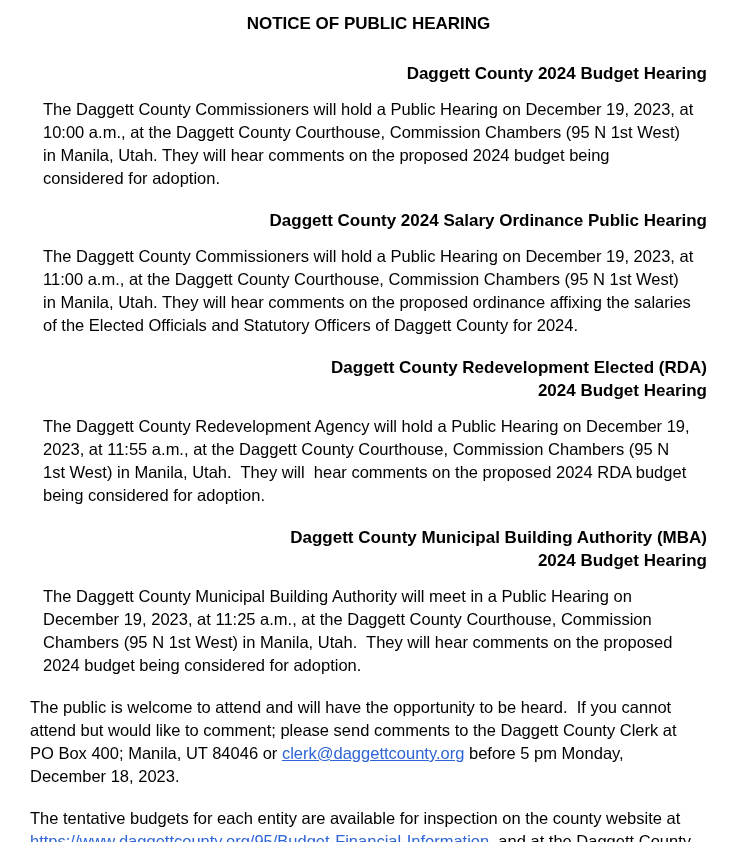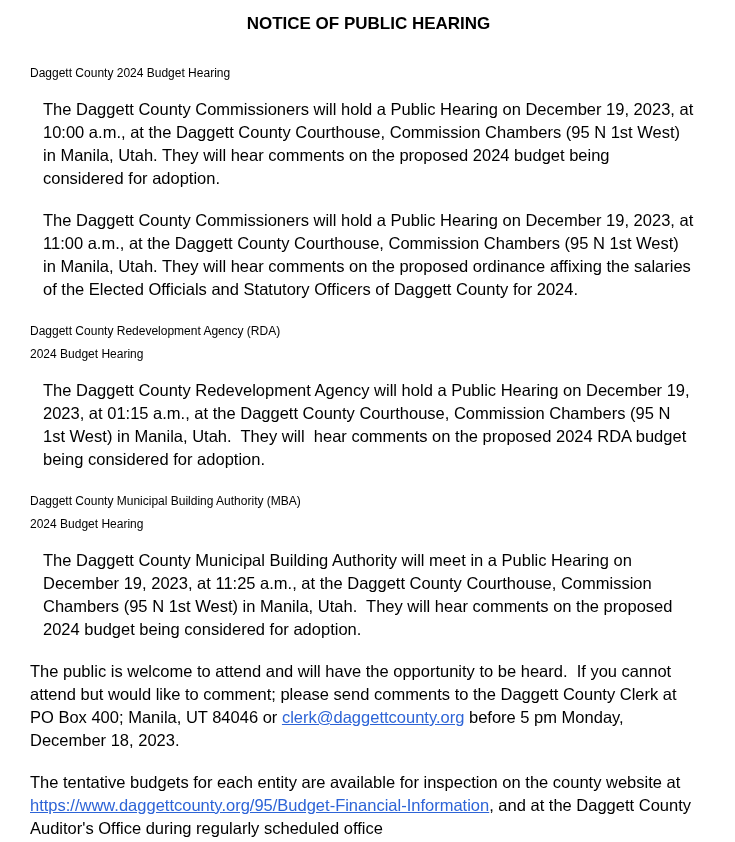--- a/index.html
+++ b/index.html
@@ -16,23 +16,23 @@
   }
   .doc-title {
     text-align: center;
     font-weight: bold;
     font-size: 17px;
     line-height: 23px;
     margin: 0 0 27px 0;
   }
   .section { margin: 0 0 19px 0; }
   .section-heading {
-    text-align: left;
-    font-weight: normal;
-    font-size: 12px;
+    text-align: right;
+    font-weight: bold;
+    font-size: 17px;
     line-height: 23px;
   }
   .body-text {
     font-size: 16.5px;
     line-height: 23px;
     white-space: pre-wrap;
     margin: 13px;
   }
   .closing-para { margin: 0 3px 19px 0; }
   a.doc-link {
@@ -47,27 +47,28 @@
 <div class="page">
 
   <div class="doc-title">NOTICE OF PUBLIC HEARING</div>
 
   <div class="section">
     <div class="section-heading">Daggett County 2024 Budget Hearing</div>
     <p class="body-text">The Daggett County Commissioners will hold a Public Hearing on December 19, 2023, at 10:00 a.m., at the Daggett County Courthouse, Commission Chambers (95 N 1st West) in Manila, Utah. They will hear comments on the proposed 2024 budget being considered for adoption.</p>
   </div>
 
   <div class="section">
+    <div class="section-heading">Daggett County 2024 Salary Ordinance Public Hearing</div>
     <p class="body-text">The Daggett County Commissioners will hold a Public Hearing on December 19, 2023, at 11:00 a.m., at the Daggett County Courthouse, Commission Chambers (95 N 1st West) in Manila, Utah. They will hear comments on the proposed ordinance affixing the salaries of the Elected Officials and Statutory Officers of Daggett County for 2024.</p>
   </div>
 
   <div class="section">
-    <div class="section-heading">Daggett County Redevelopment Agency (RDA)</div>
+    <div class="section-heading">Daggett County Redevelopment Elected (RDA)</div>
     <div class="section-heading">2024 Budget Hearing</div>
-    <p class="body-text">The Daggett County Redevelopment Agency will hold a Public Hearing on December 19, 2023, at 01:15 a.m., at the Daggett County Courthouse, Commission Chambers (95 N 1st West) in Manila, Utah.  They will  hear comments on the proposed 2024 RDA budget being considered for adoption.</p>
+    <p class="body-text">The Daggett County Redevelopment Agency will hold a Public Hearing on December 19, 2023, at 11:55 a.m., at the Daggett County Courthouse, Commission Chambers (95 N 1st West) in Manila, Utah.  They will  hear comments on the proposed 2024 RDA budget being considered for adoption.</p>
   </div>
 
   <div class="section">
     <div class="section-heading">Daggett County Municipal Building Authority (MBA)</div>
     <div class="section-heading">2024 Budget Hearing</div>
     <p class="body-text">The Daggett County Municipal Building Authority will meet in a Public Hearing on December 19, 2023, at 11:25 a.m., at the Daggett County Courthouse, Commission Chambers (95 N 1st West) in Manila, Utah.  They will hear comments on the proposed 2024 budget being considered for adoption.</p>
   </div>
 
   <p class="body-text closing-para"><span>The public is welcome to attend and will have the opportunity to be heard.  If you cannot attend but would like to comment; please send comments to the Daggett County Clerk at PO Box 400; Manila, UT 84046 or </span><a class="doc-link">clerk@daggettcounty.org</a><span> before 5 pm Monday, December 18, 2023.</span></p>
 

